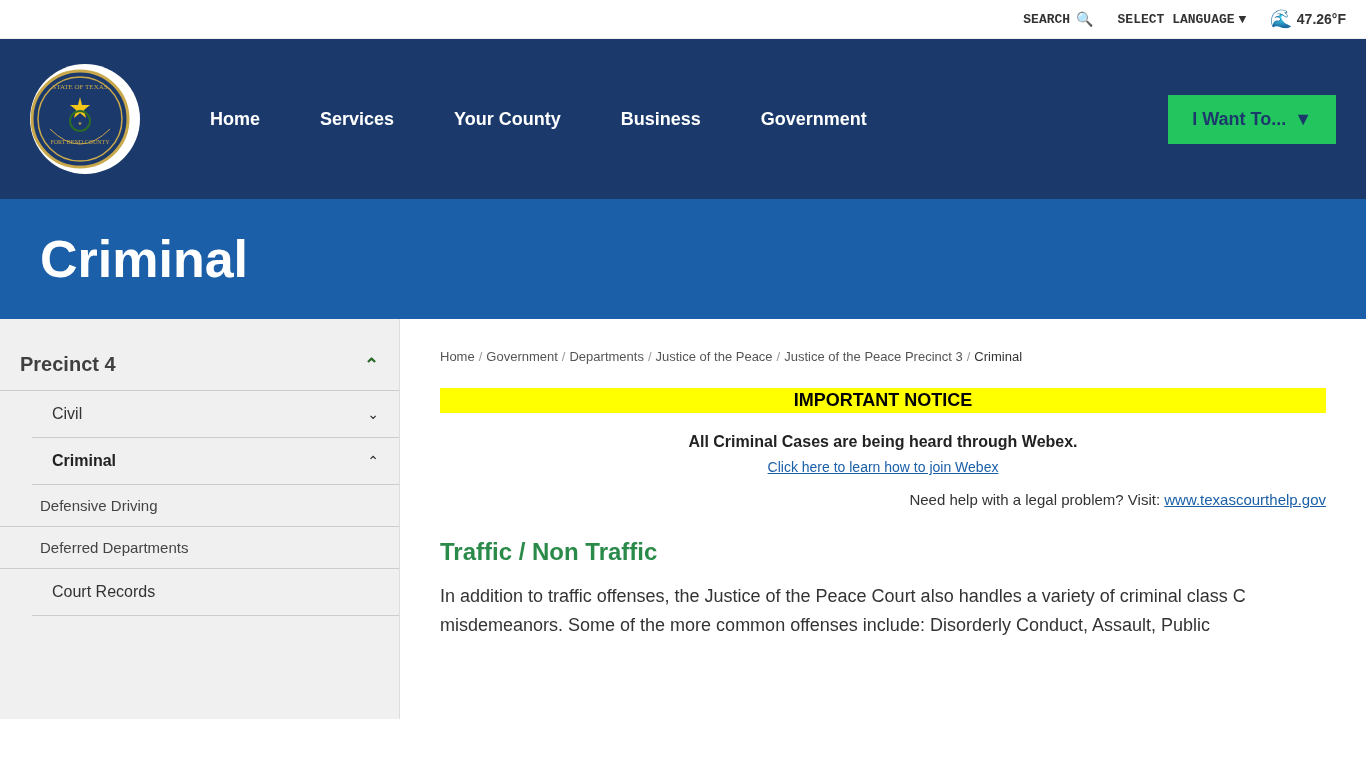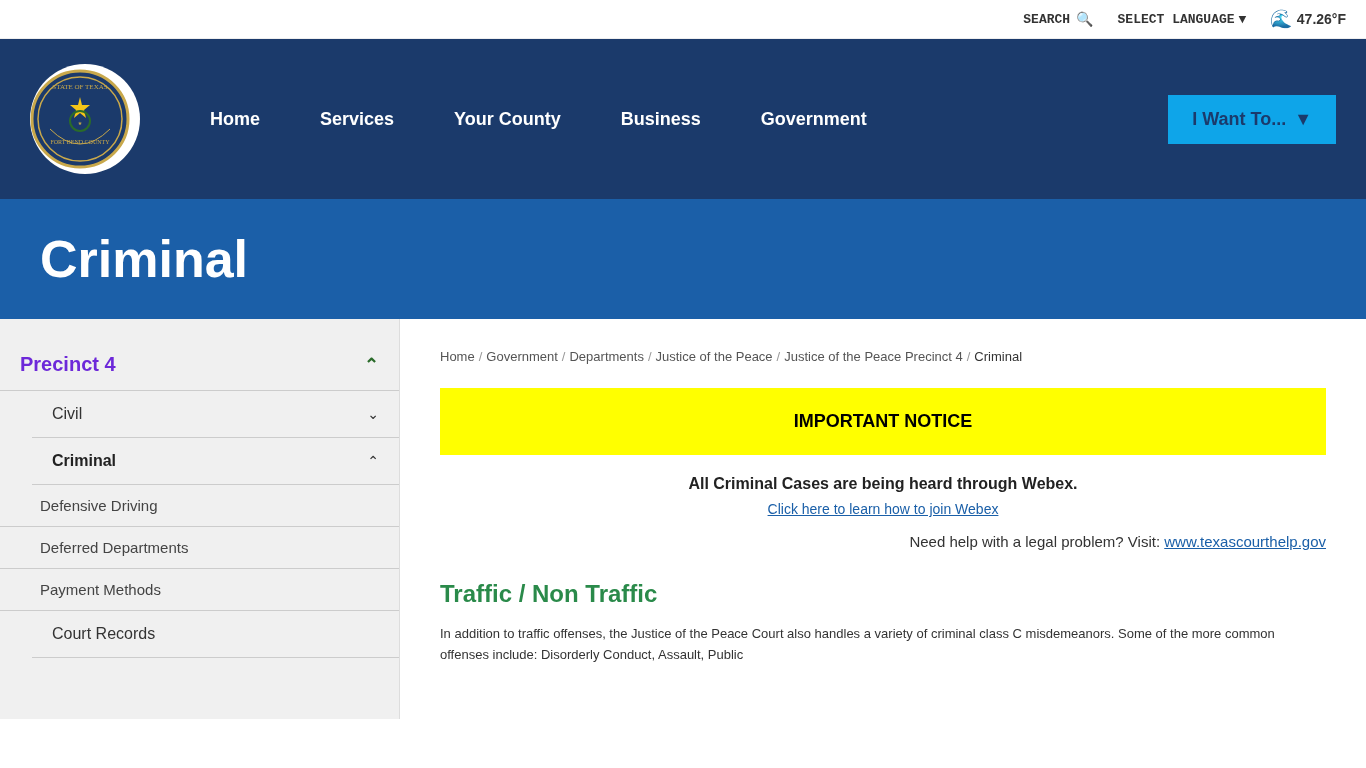--- a/index.html
+++ b/index.html
@@ -65,21 +65,21 @@
     .nav-item {
       color: #fff;
       font-size: 18px;
       font-weight: 600;
       padding: 0 30px;
       cursor: pointer;
       text-decoration: none;
       white-space: nowrap;
     }
     .i-want-to {
-      background: #0ea5e9;
+      background: #22c55e;
       color: #1b3a6b;
       font-size: 18px;
       font-weight: 700;
       padding: 14px 24px;
       display: flex;
       align-items: center;
       gap: 8px;
       cursor: pointer;
       margin-left: auto;
       white-space: nowrap;
@@ -111,21 +111,21 @@
       padding: 20px 0;
     }
     .sidebar-section-header {
       display: flex;
       justify-content: space-between;
       align-items: center;
       padding: 14px 20px;
       cursor: pointer;
     }
     .sidebar-section-header .label {
-      color: #6d28d9;
+      color: #404040;
       font-size: 20px;
       font-weight: 800;
     }
     .sidebar-section-header .chevron {
       color: #2a6b2a;
       font-size: 18px;
       font-weight: bold;
     }
     .sidebar-divider {
       border: none;
@@ -181,21 +181,21 @@
       text-decoration: none;
       cursor: pointer;
     }
     .breadcrumb .separator { color: #999; }
     .breadcrumb .current { color: #333; font-weight: 500; }
 
     
     .important-notice {
       background: #ffff00;
       text-align: center;
-      padding: 23px 20px;
+      padding: 2px 20px;
       font-size: 18px;
       font-weight: 900;
       color: #000;
       margin-bottom: 20px;
     }
 
     
     .webex-notice {
       text-align: center;
       margin-bottom: 16px;
@@ -223,21 +223,21 @@
       cursor: pointer;
     }
 
     .section-title {
       color: #2a8a4a;
       font-size: 24px;
       font-weight: 700;
       margin-bottom: 16px;
     }
     .section-text {
-      font-size: 13px;
+      font-size: 18px;
       color: #333;
       line-height: 1.6;
     }
   </style>
 </head>
 <body>
 
 <div class="top-bar">
   <div class="top-bar-item">
     <span>SEARCH</span>
@@ -300,40 +300,37 @@
     <div class="sidebar-item bold">
       <span class="label">Criminal</span>
       <span>⌃</span>
     </div>
     <div class="sidebar-sub-item">
       <span class="label">Defensive Driving</span>
     </div>
     <div class="sidebar-sub-item">
       <span class="label">Deferred Departments</span>
     </div>
-    <div class="sidebar-sub-item">
-      <span class="label">Payment Methods</span>
-    </div>
     <div class="sidebar-item">
       <span class="label">Court Records</span>
     </div>
   </aside>
 
   <main class="content-area">
 
     <nav class="breadcrumb">
       <a>Home</a>
       <span class="separator">/</span>
       <a>Government</a>
       <span class="separator">/</span>
       <a>Departments</a>
       <span class="separator">/</span>
       <a>Justice of the Peace</a>
       <span class="separator">/</span>
-      <a>Justice of the Peace Precinct 4</a>
+      <a>Justice of the Peace Precinct 3</a>
       <span class="separator">/</span>
       <span class="current">Criminal</span>
     </nav>
 
     <div class="important-notice">
       <span>IMPORTANT NOTICE</span>
     </div>
 
     <div class="webex-notice">
       <p>All Criminal Cases are being heard through Webex.</p>

